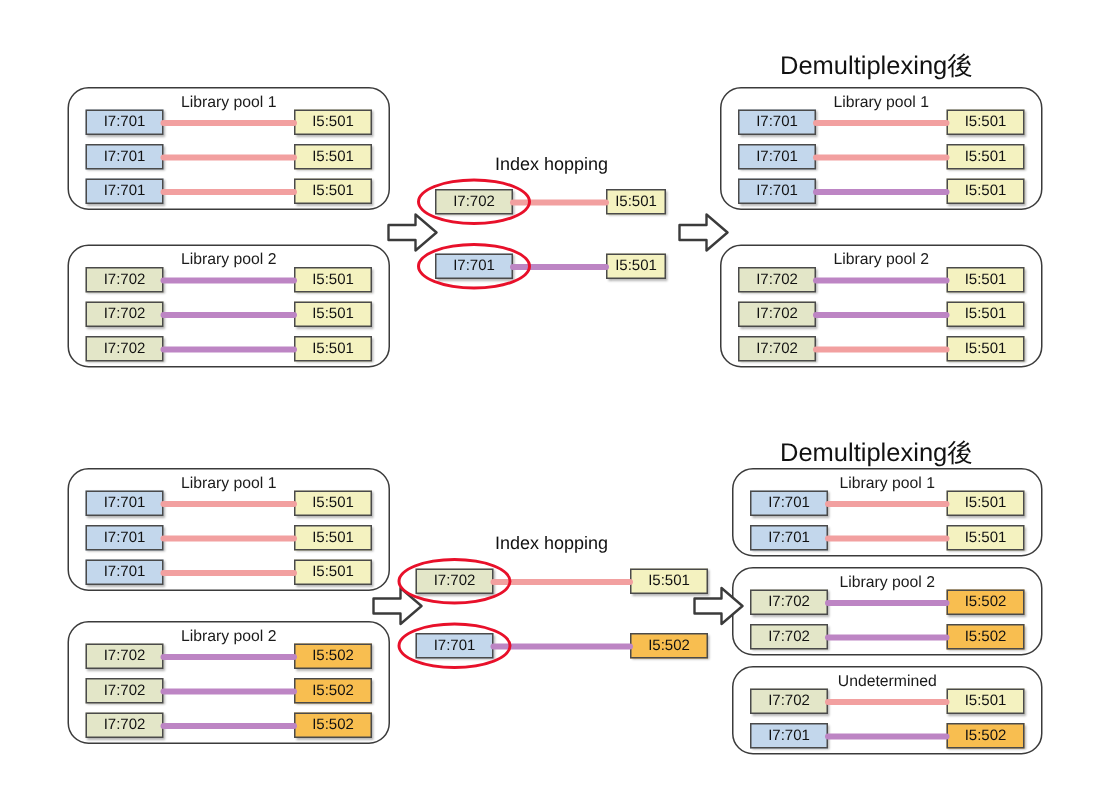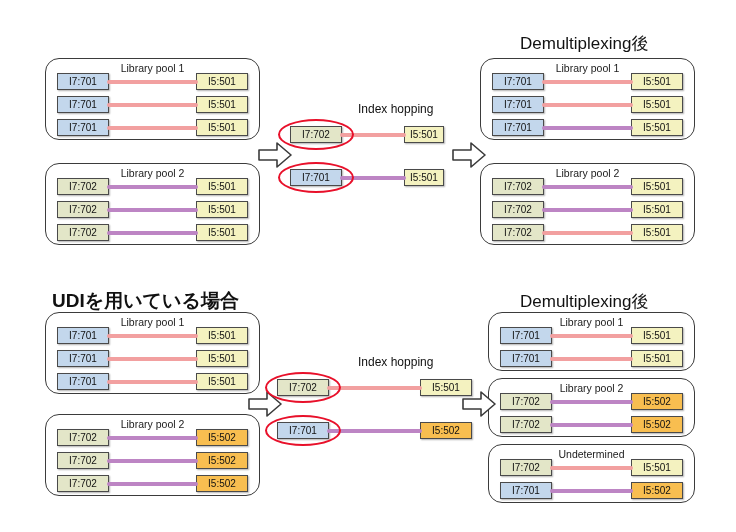--- a/index.html
+++ b/index.html
@@ -36,21 +36,20 @@
     font-weight: normal;
     white-space: nowrap;
     color: #111111;
   }
   .hop-label {
     position: absolute;
     font-size: 12px;
     font-weight: normal;
     white-space: nowrap;
     color: #111111;
-    margin-left: 28px;
   }
 
   
   .pool {
     position: absolute;
     box-sizing: border-box;
     border: 1.4px solid #3b3b3b;
     border-radius: 14px;
     background: #ffffff;
   }
@@ -136,21 +135,20 @@
     <svg width="34" height="28" viewBox="0 0 34 28">
       <path d="M1 9 H19 V2 L33 14 L19 26 V19 H1 Z" fill="#ffffff" stroke="#3b3b3b" stroke-width="1.6" stroke-linejoin="round"></path>
     </svg>
   </div>
   <div class="arrow" style="left:452px; top:141px;">
     <svg width="34" height="28" viewBox="0 0 34 28">
       <path d="M1 9 H19 V2 L33 14 L19 26 V19 H1 Z" fill="#ffffff" stroke="#3b3b3b" stroke-width="1.6" stroke-linejoin="round"></path>
     </svg>
   </div>
 
-  <div class="heading" style="left:52px; top:288px;">UDIを用いている場合</div>
 
   <div class="subheading" style="left:520px; top:290px;">Demultiplexing後</div>
 
   <div class="hop-label" style="left:330px; top:355px;">Index hopping</div>
 
   <div class="pool" id="b-in-p1" style="left:45px; top:312px; width:215px; height:82px;">
     <div class="pool-title">Library pool 1</div>
   </div>
 
   <div class="pool" id="b-in-p2" style="left:45px; top:414px; width:215px; height:82px;">

